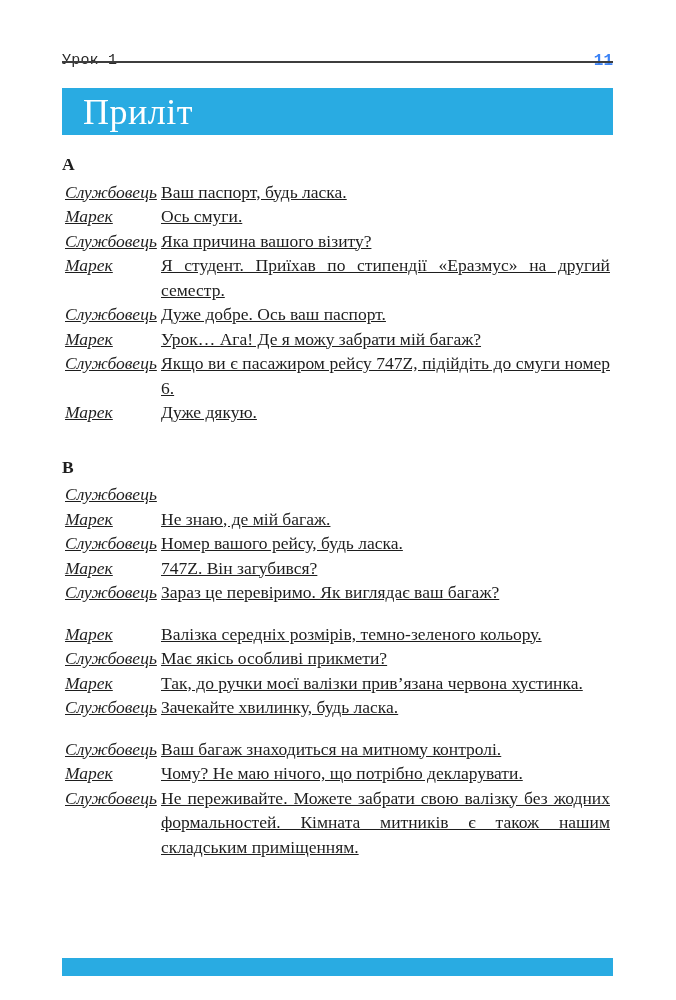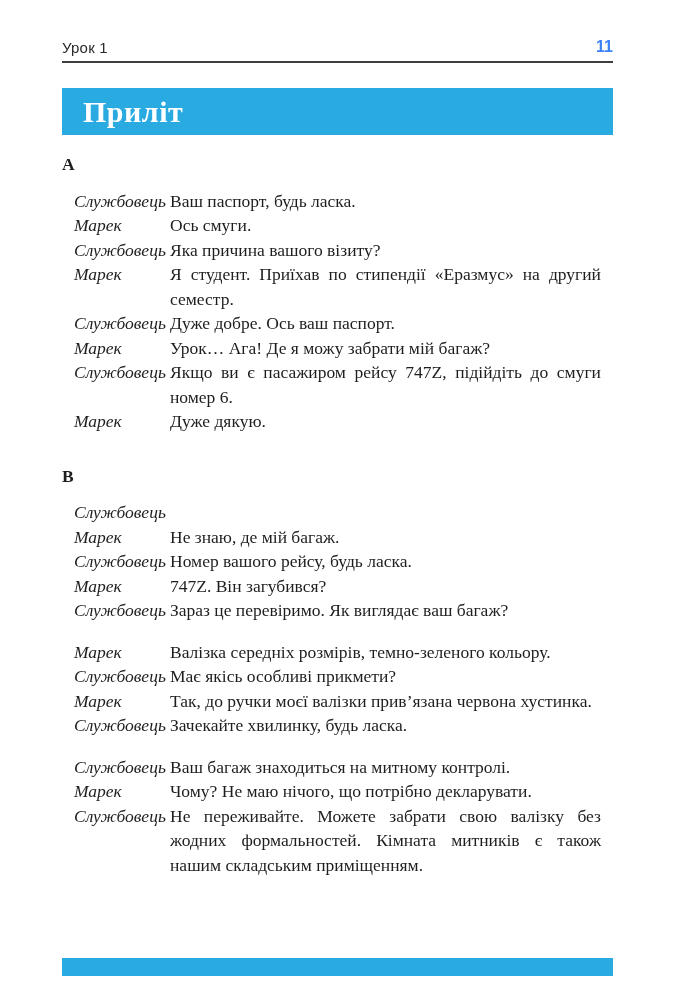--- a/index.html
+++ b/index.html
@@ -12,27 +12,27 @@
     width: 676px;
     height: 1000px;
     background: #ffffff;
     overflow: hidden;
     font-family: "Liberation Serif", serif;
     color: #1e1e1e;
   }
   
   .running-head {
     position: absolute;
-    top: 38px;
+    top: 52px;
     left: 62px;
     right: 63px;
     display: flex;
     justify-content: space-between;
-    align-items: center;
-    font-family: Liberation Sans, sans-serif;
+    align-items: flex-start;
+    font-family: Liberation Mono, monospace;
   }
   .lesson-label {
     font-size: 15px;
     color: #2a2a2a;
     letter-spacing: 0.2px;
   }
   .page-number {
     font-size: 16px;
     font-weight: bold;
     color: #3b82f6;
@@ -51,42 +51,43 @@
     top: 88px;
     left: 62px;
     right: 63px;
     height: 47px;
     display: flex;
     align-items: center;
   }
   .chapter-title {
     color: #ffffff;
     font-family: "Liberation Serif", serif;
-    font-weight: bold;
-    font-size: 30px;
+    font-weight: normal;
+    font-size: 36px;
     padding-left: 21px;
     letter-spacing: 0.5px;
   }
   
   .content {
     position: absolute;
     top: 152px;
     left: 62px;
     right: 63px;
   }
   .dialogue-section + .dialogue-section {
     margin-top: 30px;
   }
   .section-label {
     font-weight: bold;
     font-size: 17.5px;
     line-height: 24.5px;
   }
   .turn-group {
-    margin: 12px;
+    margin: 3px;
+    text-decoration: underline;
   }
   .turn-group + .turn-group {
     margin-top: 17px;
   }
   .turn {
     display: grid;
     grid-template-columns: 96px 1fr;
     font-size: 17.5px;
     line-height: 24.5px;
   }

